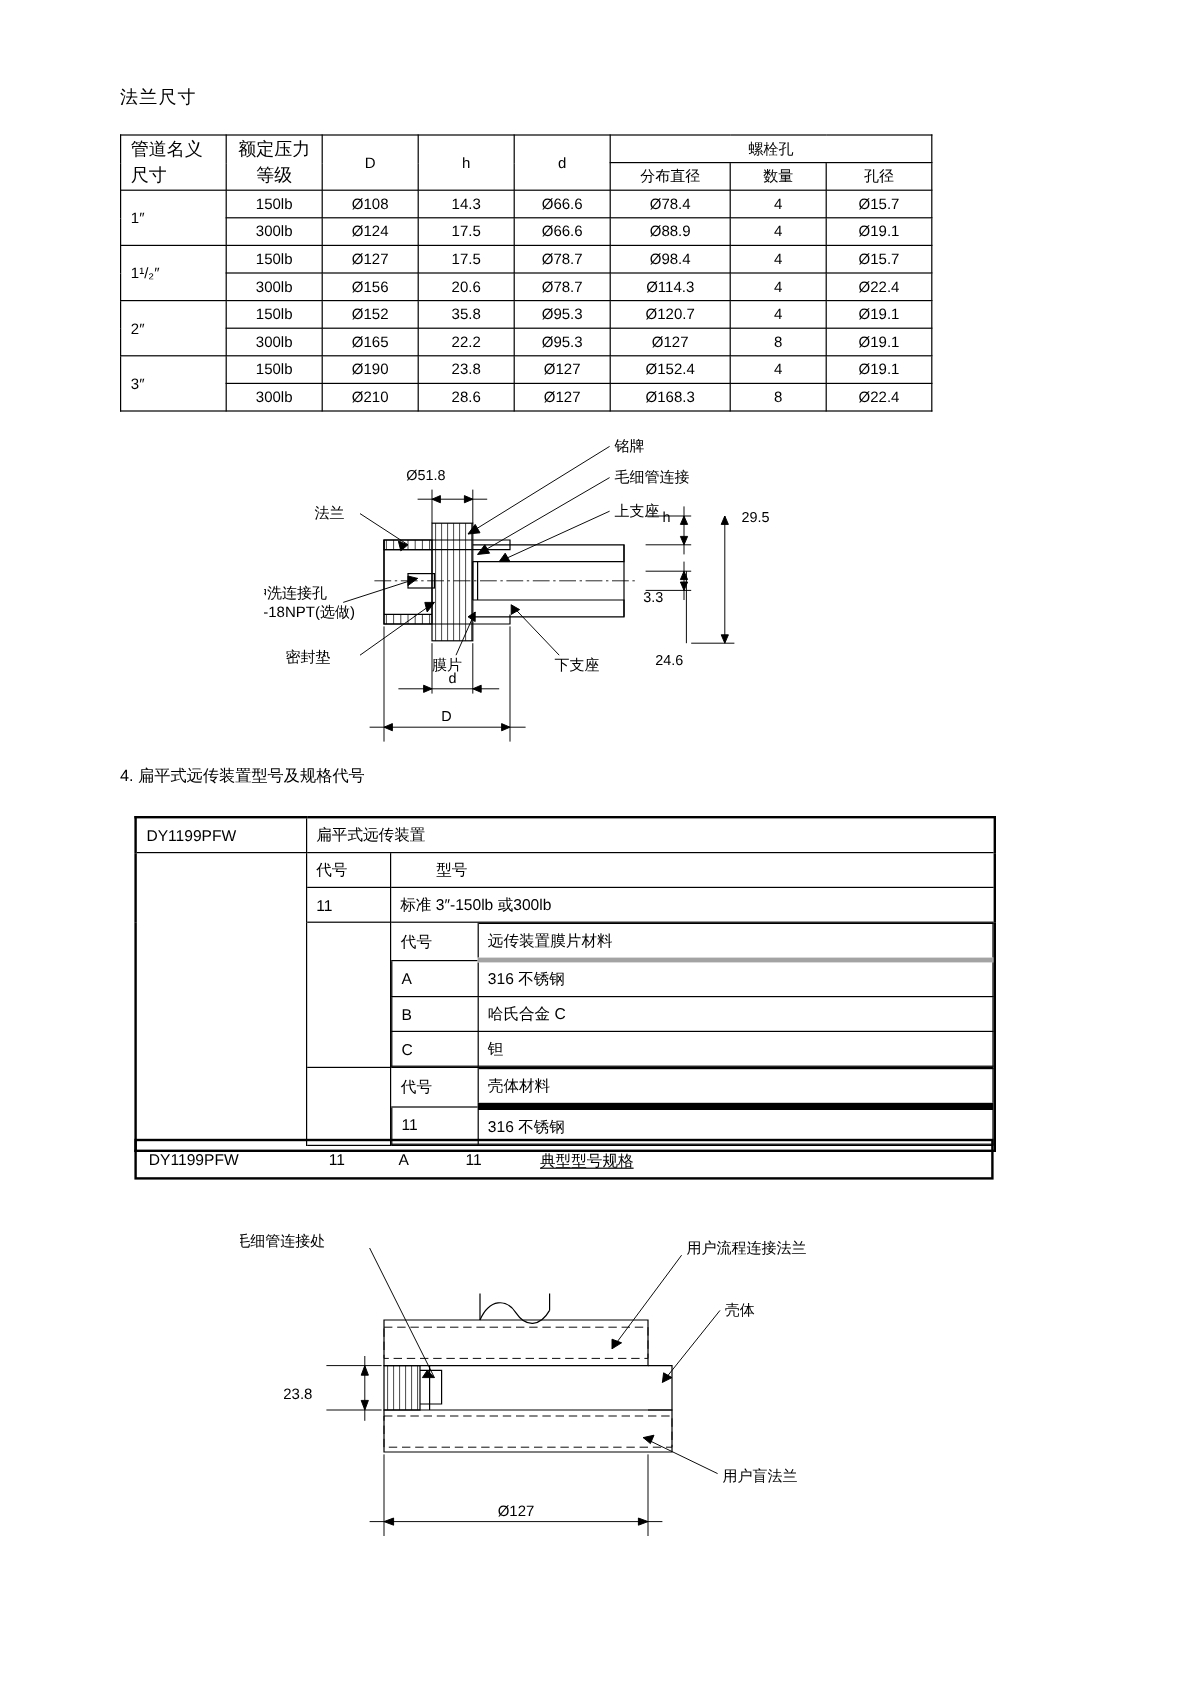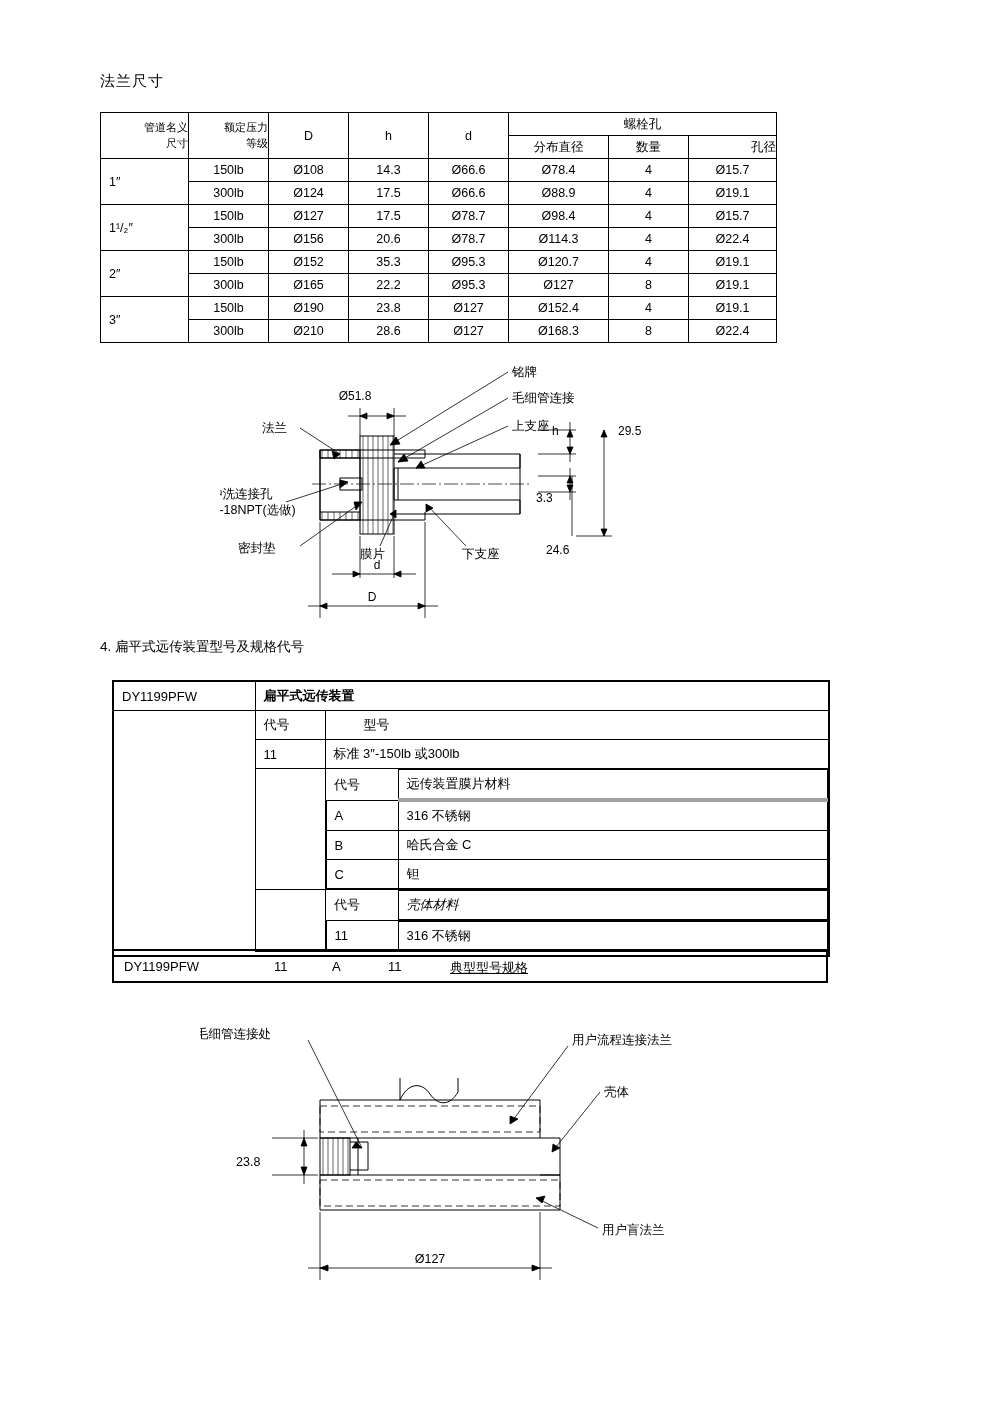--- a/index.html
+++ b/index.html
@@ -33,23 +33,23 @@
     height:23px;
     box-sizing:border-box;
   }
   .flange-table .c-name { width:88px; text-align:left; padding-left:8px; }
   .flange-table .c-press { width:80px; }
   .flange-table .c-D { width:80px; }
   .flange-table .c-h { width:80px; }
   .flange-table .c-d { width:80px; }
   .flange-table .c-bd { width:100px; }
   .flange-table .c-qty { width:80px; }
-  .flange-table .c-hole { width:88px;text-align:right; }
+  .flange-table .c-hole { width:88px; }
   .flange-table .hdr-tall { height:46px; }
-  .flange-table .hdr2lines { line-height:1.45; font-size:11px;text-align:right; }
+  .flange-table .hdr2lines { line-height:1.45; font-size:15px; }
   .sizecell { vertical-align: middle; }
 
   
   .drawing { position:absolute; }
   .drawing svg { display:block; }
 
   
   .para {
     position:absolute; left:100px;
     font-size:13.5px;
@@ -63,21 +63,21 @@
   }
   .code-table td {
     border:1px solid #000;
     padding:5px 8px;
     height:26px;
     box-sizing:border-box;
     vertical-align:middle;
   }
   .col-a { width:142px; }
   .col-b { width:70px; }
-  .col-c { width:470px;font-weight:bold; }
+  .col-c { width:470px; }
 
   
   .summary {
     position:absolute; left:112px;
     width:716px; height:34px;
     border:2px solid #000;
     box-sizing:border-box;
     font-size:13px;
   }
   .summary span { position:absolute; top:8px; }
@@ -148,21 +148,21 @@
       <td>Ø78.7</td>
       <td>Ø114.3</td>
       <td>4</td>
       <td>Ø22.4</td>
     </tr>
 
     <tr>
       <td class="c-name sizecell" rowspan="2">2″</td>
       <td>150lb</td>
       <td>Ø152</td>
-      <td>35.3</td>
+      <td>35.8</td>
       <td>Ø95.3</td>
       <td>Ø120.7</td>
       <td>4</td>
       <td>Ø19.1</td>
     </tr>
     <tr>
       <td>300lb</td>
       <td>Ø165</td>
       <td>22.2</td>
       <td>Ø95.3</td>
@@ -381,21 +381,21 @@
     </tr>
 
     <tr>
       <td class="col-a" style="border-left-width:2px;border-top:none;border-bottom:none;"></td>
       <td class="col-b" style="border-left:none;"></td>
       <td style="width:504px;border-right-width:2px;padding:0;">
         <table style="border-collapse:collapse;width:100%;font-size:13px;">
           <tbody>
                 <tr>
             <td style="border:1px solid #000;border-top:none;border-left:none;width:72px;height:26px;padding:5px 8px;">代号</td>
-            <td style="border-bottom:3px solid #000000;height:26px;padding:5px 8px;font-style:italic;">壳体材料</td>
+            <td style="border-bottom:6px solid #000000;height:26px;padding:5px 8px;">壳体材料</td>
           </tr>
           <tr>
             <td style="border-right:1px solid #000;width:72px;height:26px;padding:5px 8px;">11</td>
             <td style="height:26px;padding:5px 8px;">316 不锈钢</td>
           </tr>
         </tbody>
             </table>
       </td>
     </tr>
     <tr>

